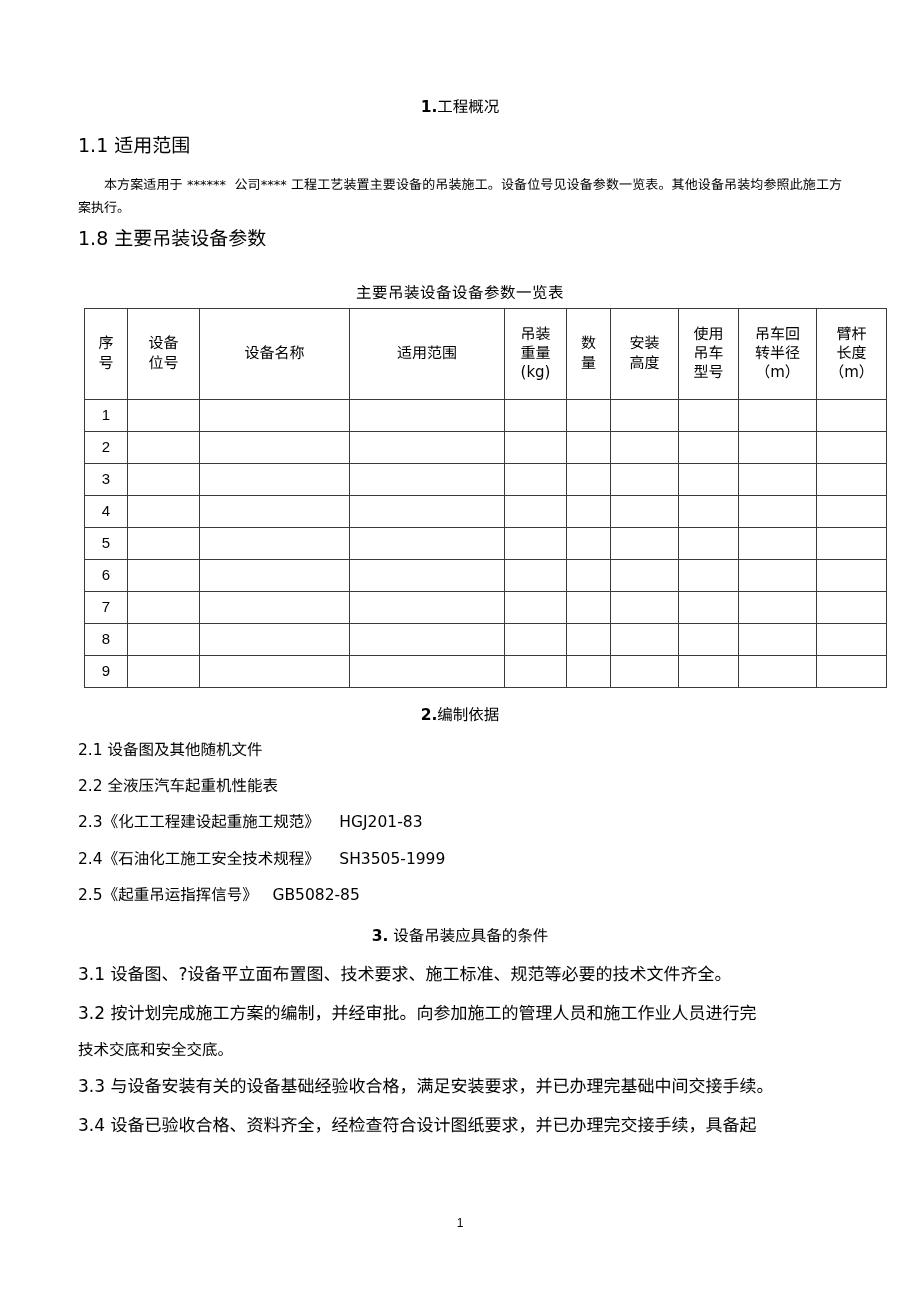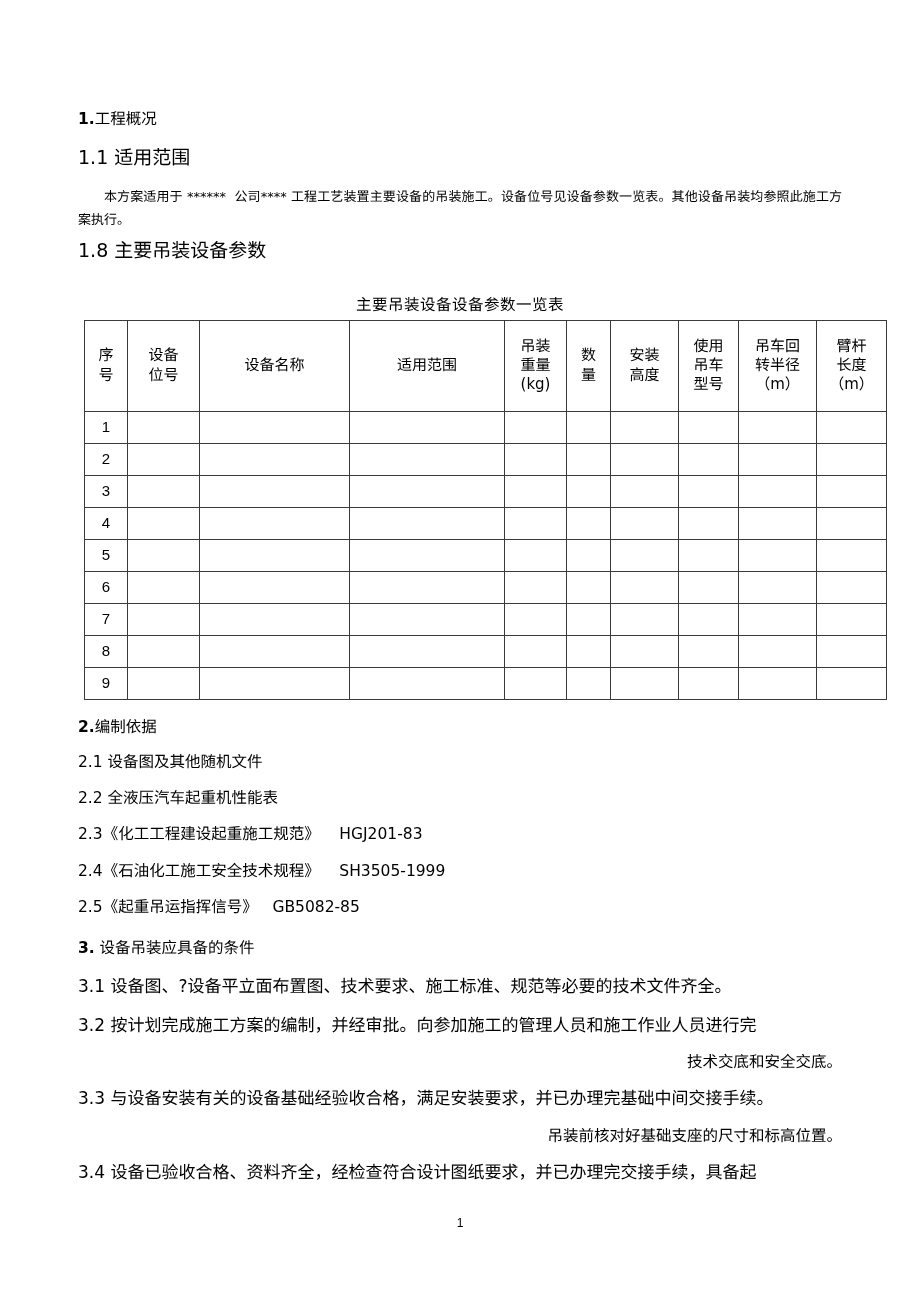--- a/index.html
+++ b/index.html
@@ -25,22 +25,23 @@
     position: absolute;
     left: 78px;
     top: 92px;
     width: 764px;
   }
 
   
   .h-sec {
     font-size: 15.5px;
     line-height: 1.5;
-    margin: 16px 0 12px 0;
-    white-space: pre-wrap;
+    margin: 4px 0 12px 0;
+    white-space: pre-wrap;
+    text-align: center;
   }
   .h-sec .num {
     font-weight: bold;
   }
   .h-sub {
     font-size: 19px;
     line-height: 1.5;
     margin: 0 0 13px 0;
     white-space: pre-wrap;
   }
@@ -67,21 +68,20 @@
     margin: 0 0 9px 0;
     white-space: pre-wrap;
     text-align: justify;
     text-justify: inter-ideograph;
   }
   .item-cont {
     font-size: 15.5px;
     line-height: 1.72;
     margin: 0 0 9px 0;
     white-space: pre-wrap;
-    text-align: right;
   }
   .gap-before {
     margin-top: 18px;
   }
 
   
   .tbl-title {
     font-size: 15.5px;
     text-align: center;
     margin: 27px 0 6px 0;
@@ -338,19 +338,18 @@
     <div class="item">2.3《化工工程建设起重施工规范》    HGJ201-83</div>
     <div class="item">2.4《石油化工施工安全技术规程》    SH3505-1999</div>
     <div class="item">2.5《起重吊运指挥信号》   GB5082-85</div>
 
     <div class="h-sec gap-before"><span class="num">3.</span><span> 设备吊装应具备的条件</span></div>
 
     <div class="item-3">3.1 设备图、?设备平立面布置图、技术要求、施工标准、规范等必要的技术文件齐全。</div>
     <div class="item-3">3.2 按计划完成施工方案的编制，并经审批。向参加施工的管理人员和施工作业人员进行完</div>
     <div class="item-cont">技术交底和安全交底。</div>
     <div class="item-3">3.3 与设备安装有关的设备基础经验收合格，满足安装要求，并已办理完基础中间交接手续。</div>
-    <div class="item-cont">吊装前核对好基础支座的尺寸和标高位置。</div>
     <div class="item-3">3.4 设备已验收合格、资料齐全，经检查符合设计图纸要求，并已办理完交接手续，具备起</div>
 
   </div>
 
   <div class="page-number">1</div>
 </div>
 
 </body></html>

